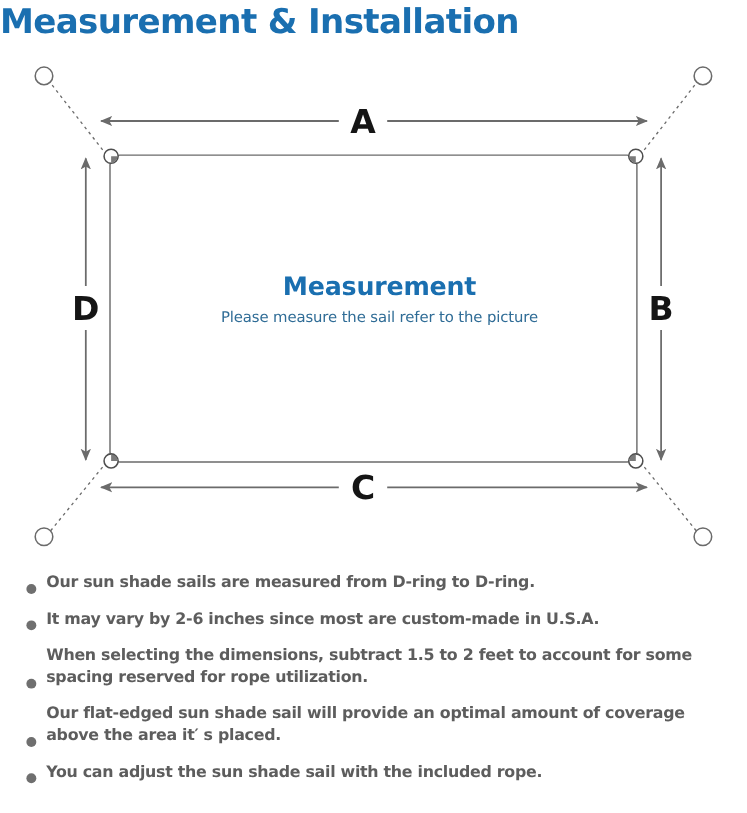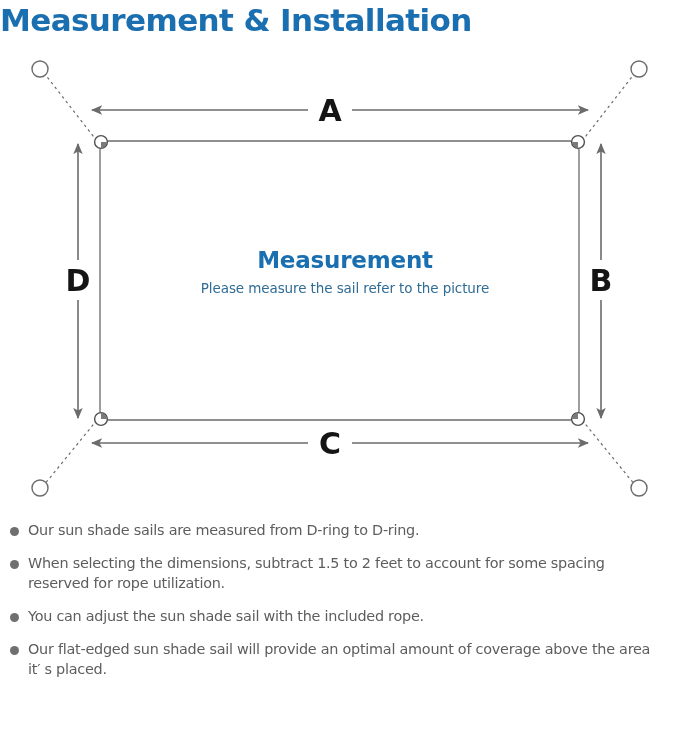--- a/index.html
+++ b/index.html
@@ -65,23 +65,24 @@
 
   
   .notes {
     position: absolute;
     left: 0px;
     top: 520px;
     width: 679px;
   }
   .note-row {
     display: flex;
-    align-items: flex-start;
-    padding: 0 16px 0 10px;
+    align-items: flex-end;
+    padding: 0 16px 0 24px;
     margin-bottom: 13px;
+    font-weight: bold;
   }
   .note-bullet {
     flex: 0 0 auto;
     width: 9px;
     height: 9px;
     border-radius: 50%;
     background: #6f6f6f;
     margin-top: 7px;
     margin-right: 9px;
   }
@@ -169,23 +170,27 @@
   </svg>
 </div>
 
 <div class="notes">
   <div class="note-row">
     <span class="note-bullet"></span>
     <span class="note-text">Our sun shade sails are measured from D-ring to D-ring.</span>
   </div>
   <div class="note-row">
     <span class="note-bullet"></span>
+    <span class="note-text">It may vary by 2-6 inches since most are custom-made in U.S.A.</span>
+  </div>
+  <div class="note-row">
+    <span class="note-bullet"></span>
     <span class="note-text">When selecting the dimensions, subtract 1.5 to 2 feet to account for some spacing reserved for rope utilization.</span>
+  </div>
+  <div class="note-row">
+    <span class="note-bullet"></span>
+    <span class="note-text">Our flat-edged sun shade sail will provide an optimal amount of coverage above the area it′ s placed.</span>
   </div>
   <div class="note-row">
     <span class="note-bullet"></span>
     <span class="note-text">You can adjust the sun shade sail with the included rope.</span>
   </div>
-  <div class="note-row">
-    <span class="note-bullet"></span>
-    <span class="note-text">Our flat-edged sun shade sail will provide an optimal amount of coverage above the area it′ s placed.</span>
-  </div>
 </div>
 
 </body></html>

